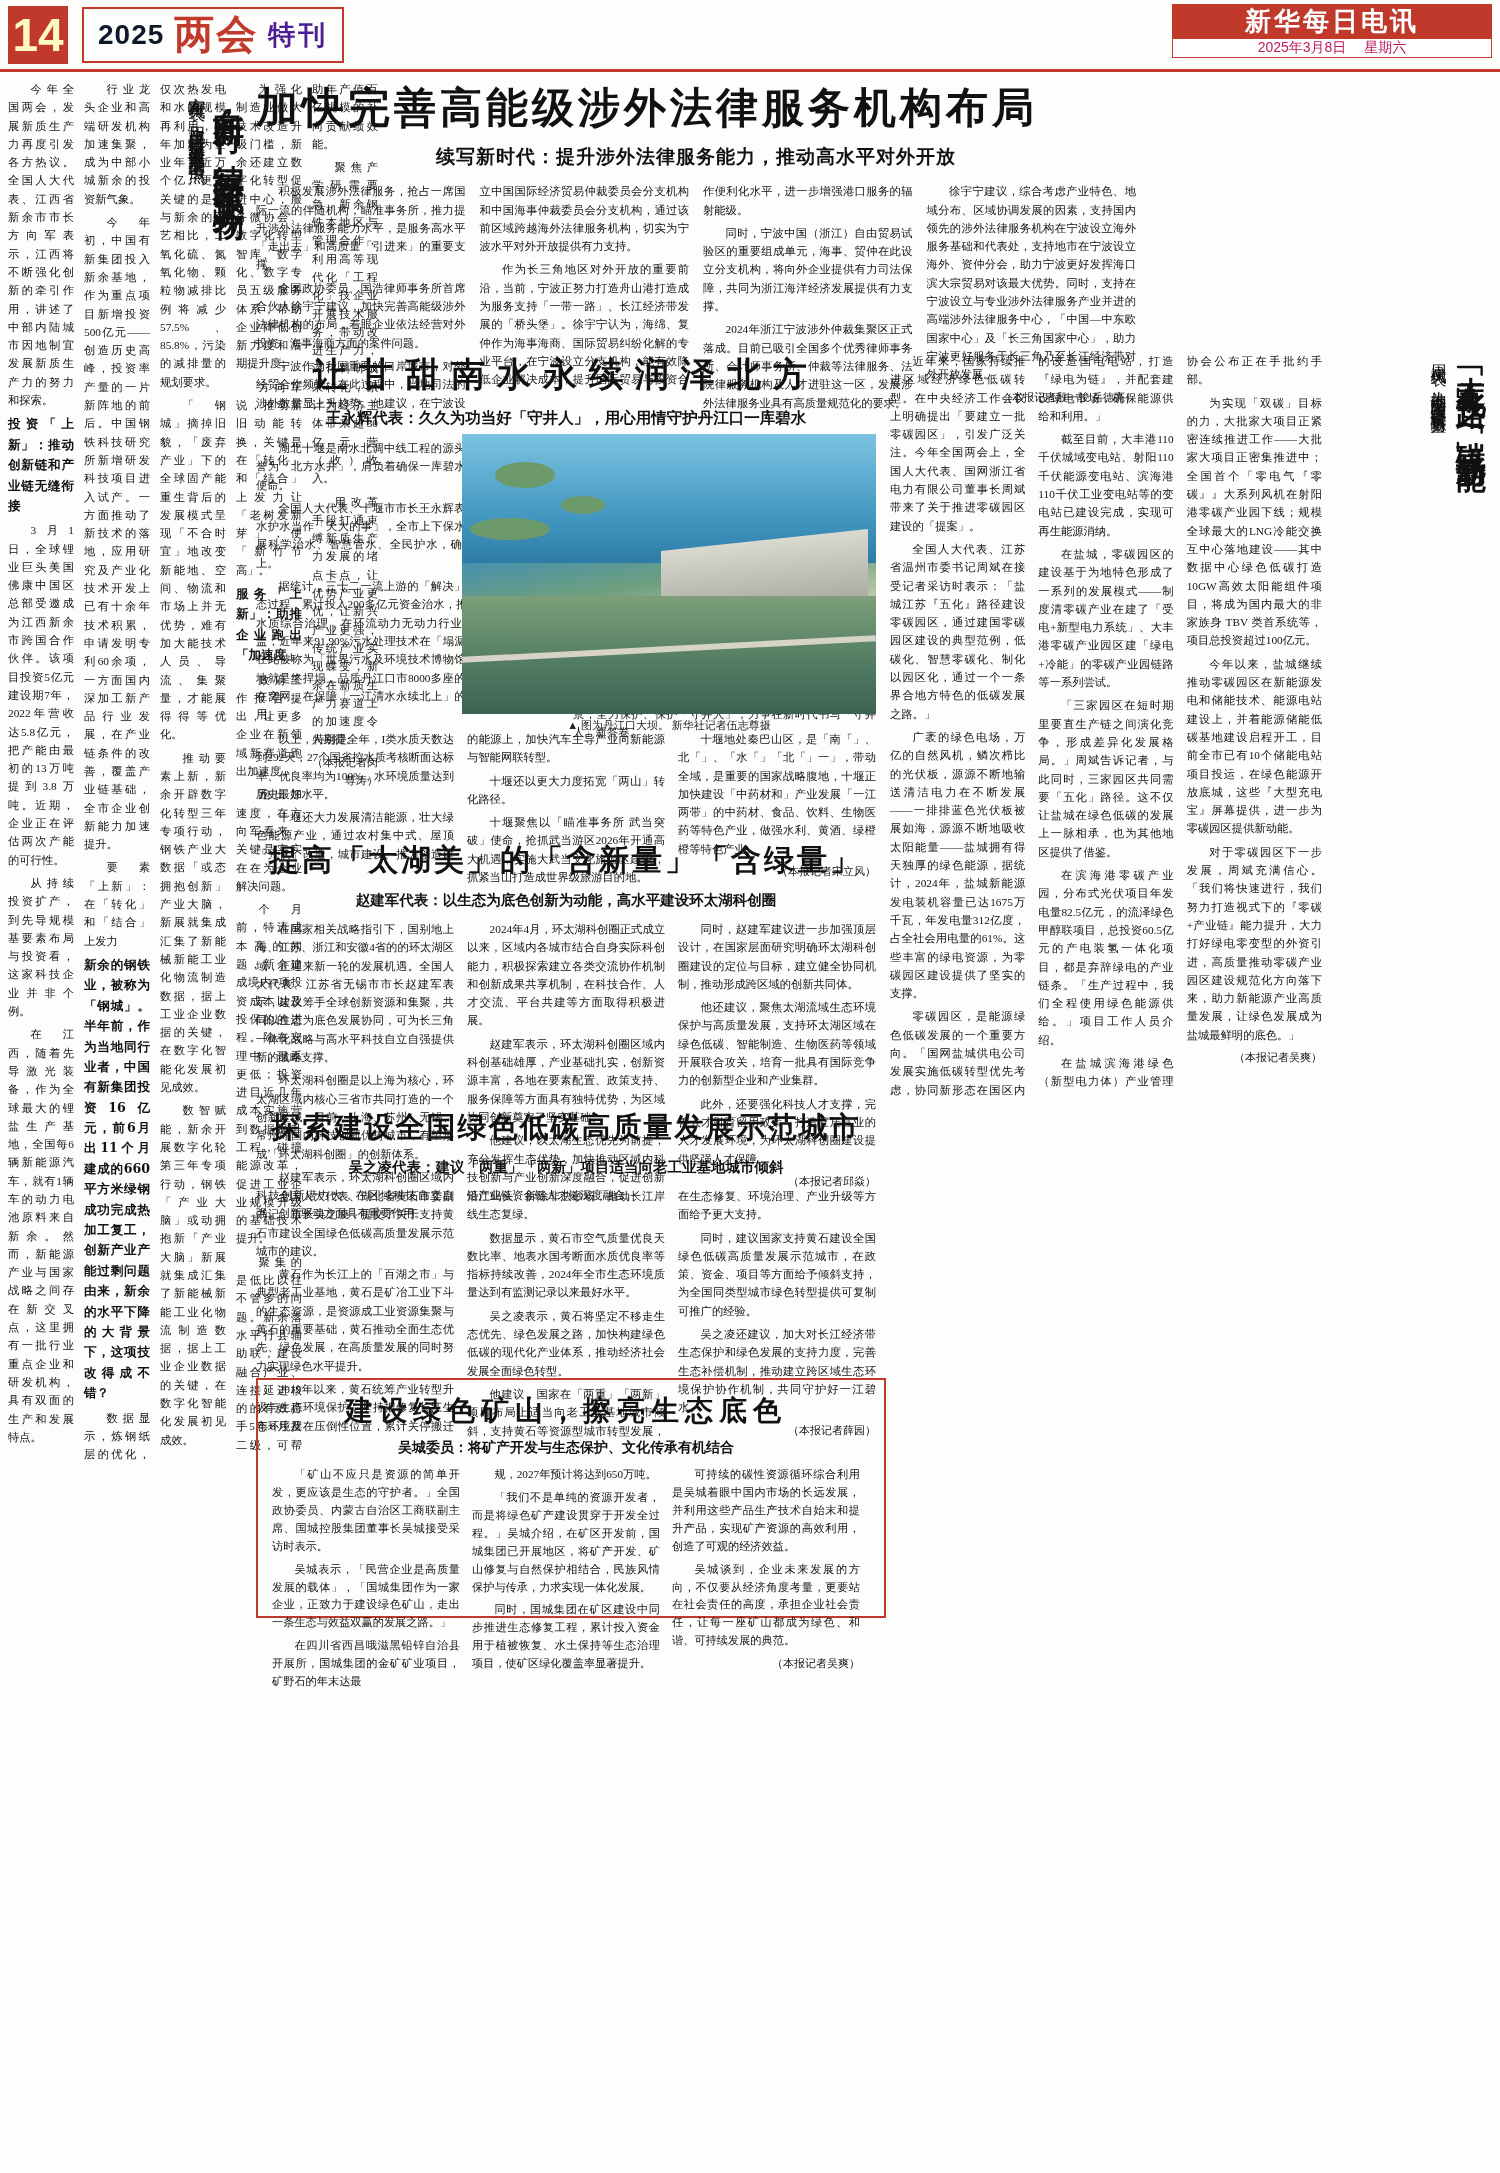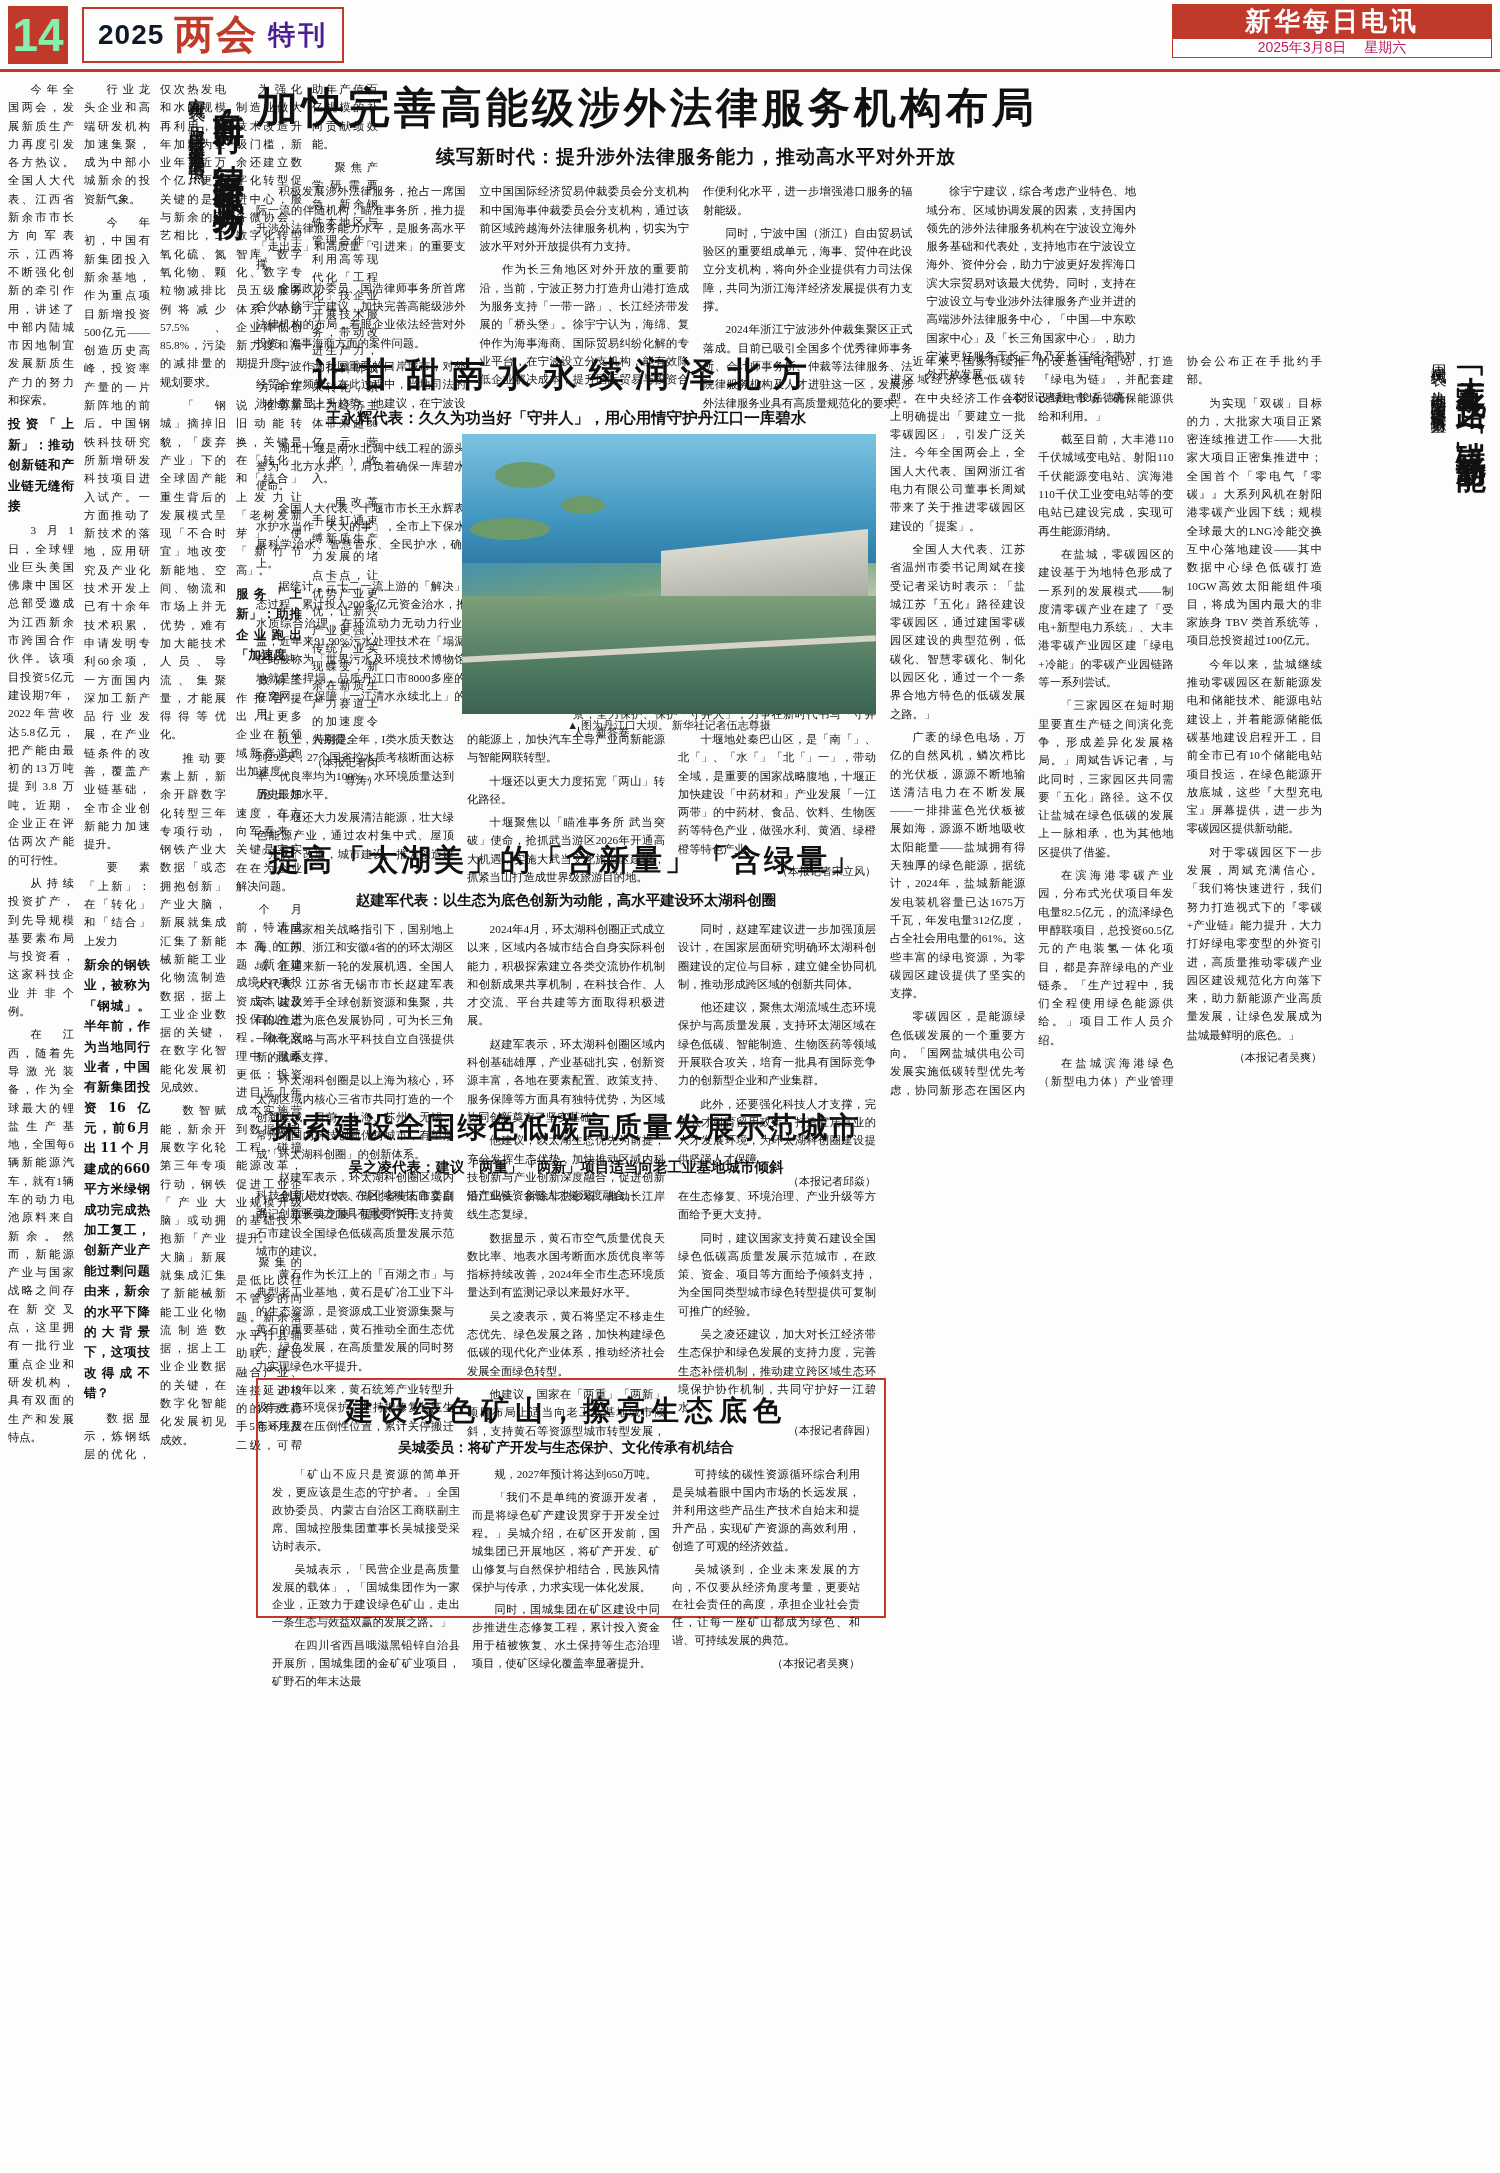--- a/index.html
+++ b/index.html
@@ -14,21 +14,21 @@
   }
 
   
   .masthead {
     position:absolute; left:0; top:0; width:1500px; height:72px;
     border-bottom:3px solid #c0392b;
     display:flex; align-items:center;
   }
   .page-num {
     width:60px; height:58px; margin-left:8px;
-    background:#c0392b; color:#86efac;
+    background:#c0392b; color:#fef9c3;
     font-family:"Liberation Sans", sans-serif;
     font-size:46px; font-weight:bold;
     display:flex; align-items:center; justify-content:center;
     line-height:1;
   }
   .special-title {
     margin-left:14px; height:56px;
     border:2px solid #c0392b;
     display:flex; align-items:center; padding:0 14px;
     gap:10px;

